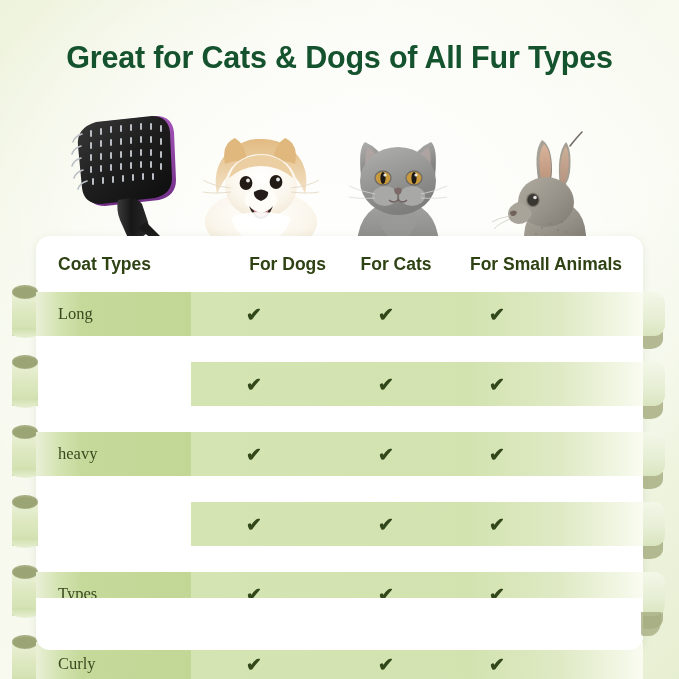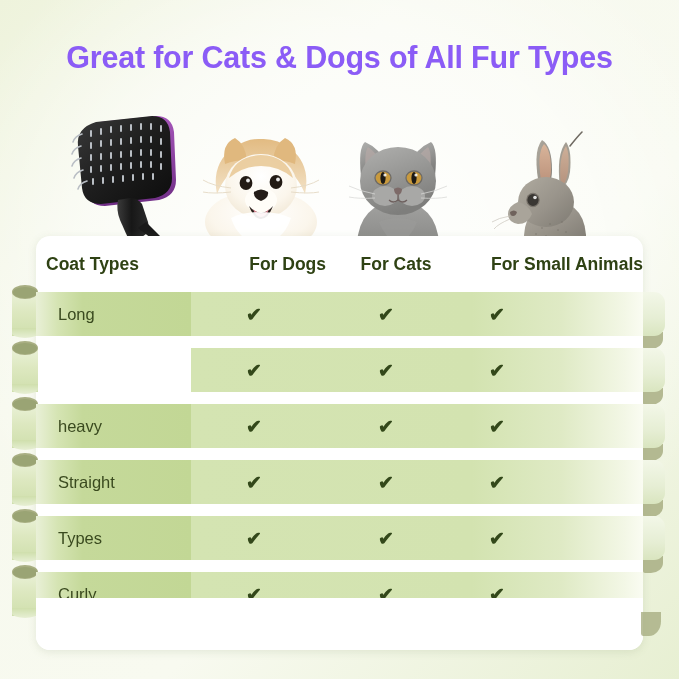--- a/index.html
+++ b/index.html
@@ -32,21 +32,21 @@
     position: absolute;
     left: 0; right: 0;
     top: 40px;
     text-align: center;
   }
   #heading-text {
     display: inline-block;
     position: relative;
     font-size: 30.5px;
     font-weight: bold;
-    color: #8b5cf6;
+    color: #14532d;
     letter-spacing: -0.2px;
     padding: 0 4px 3px 4px;
     white-space: nowrap;
   }
   #heading-underline {
     position: absolute;
     left: 0;
     right: 0;
     bottom: 0px;
     height: 9px;
@@ -97,35 +97,36 @@
     height: 56px;
     display: flex;
     align-items: center;
   }
   .th {
     font-size: 17.5px;
     font-weight: bold;
     color: #2f4214;
     white-space: nowrap;
   }
-  .th.c0 { width: 155px; padding-left: 10px; }
+  .th.c0 { width: 155px; padding-left: 22px; }
   .th.c1 { width: 135px; text-align: right; padding-left: 17px; }
   .th.c2 { width: 120px; text-align: center; padding-left: 20px; }
-  .th.c3 { flex: 1;      text-align: right; padding-left: 3px; }
+  .th.c3 { flex: 1;      text-align: center; padding-left: 3px; }
 
   
   #rows {
     position: absolute;
     left: 0;
     top: 56px;
     width: 607px;
   }
   .row-slot {
     position: relative;
-    height: 56px;          
+    height: 70px;          
+    font-family: Liberation Serif, serif;
   }
   .ribbon {
     position: absolute;
     left: 0;
     top: 0;
     width: 607px;
     height: 44px;
   }
 
   
@@ -594,23 +595,20 @@
           <div class="tail-body"></div>
             <div class="tail-foot"></div>
           <div class="tail-cap"></div>
             <div class="tail-cap-hi"></div>
         </div>
         <div class="tail-right">
           <div class="tr-shadow"></div>
             <div class="tr-body"></div>
         </div>
         <div class="ribbon-face">
-          <div class="cell-label">
-            <span class="label-text">Straight</span>
-          </div>
           <div class="cell-body">
             <span class="check k1">✔</span>
             <span class="check k2">✔</span>
             <span class="check k3">✔</span>
           </div>
         </div>
       </div>
     </div>
 
     <div class="row-slot">

